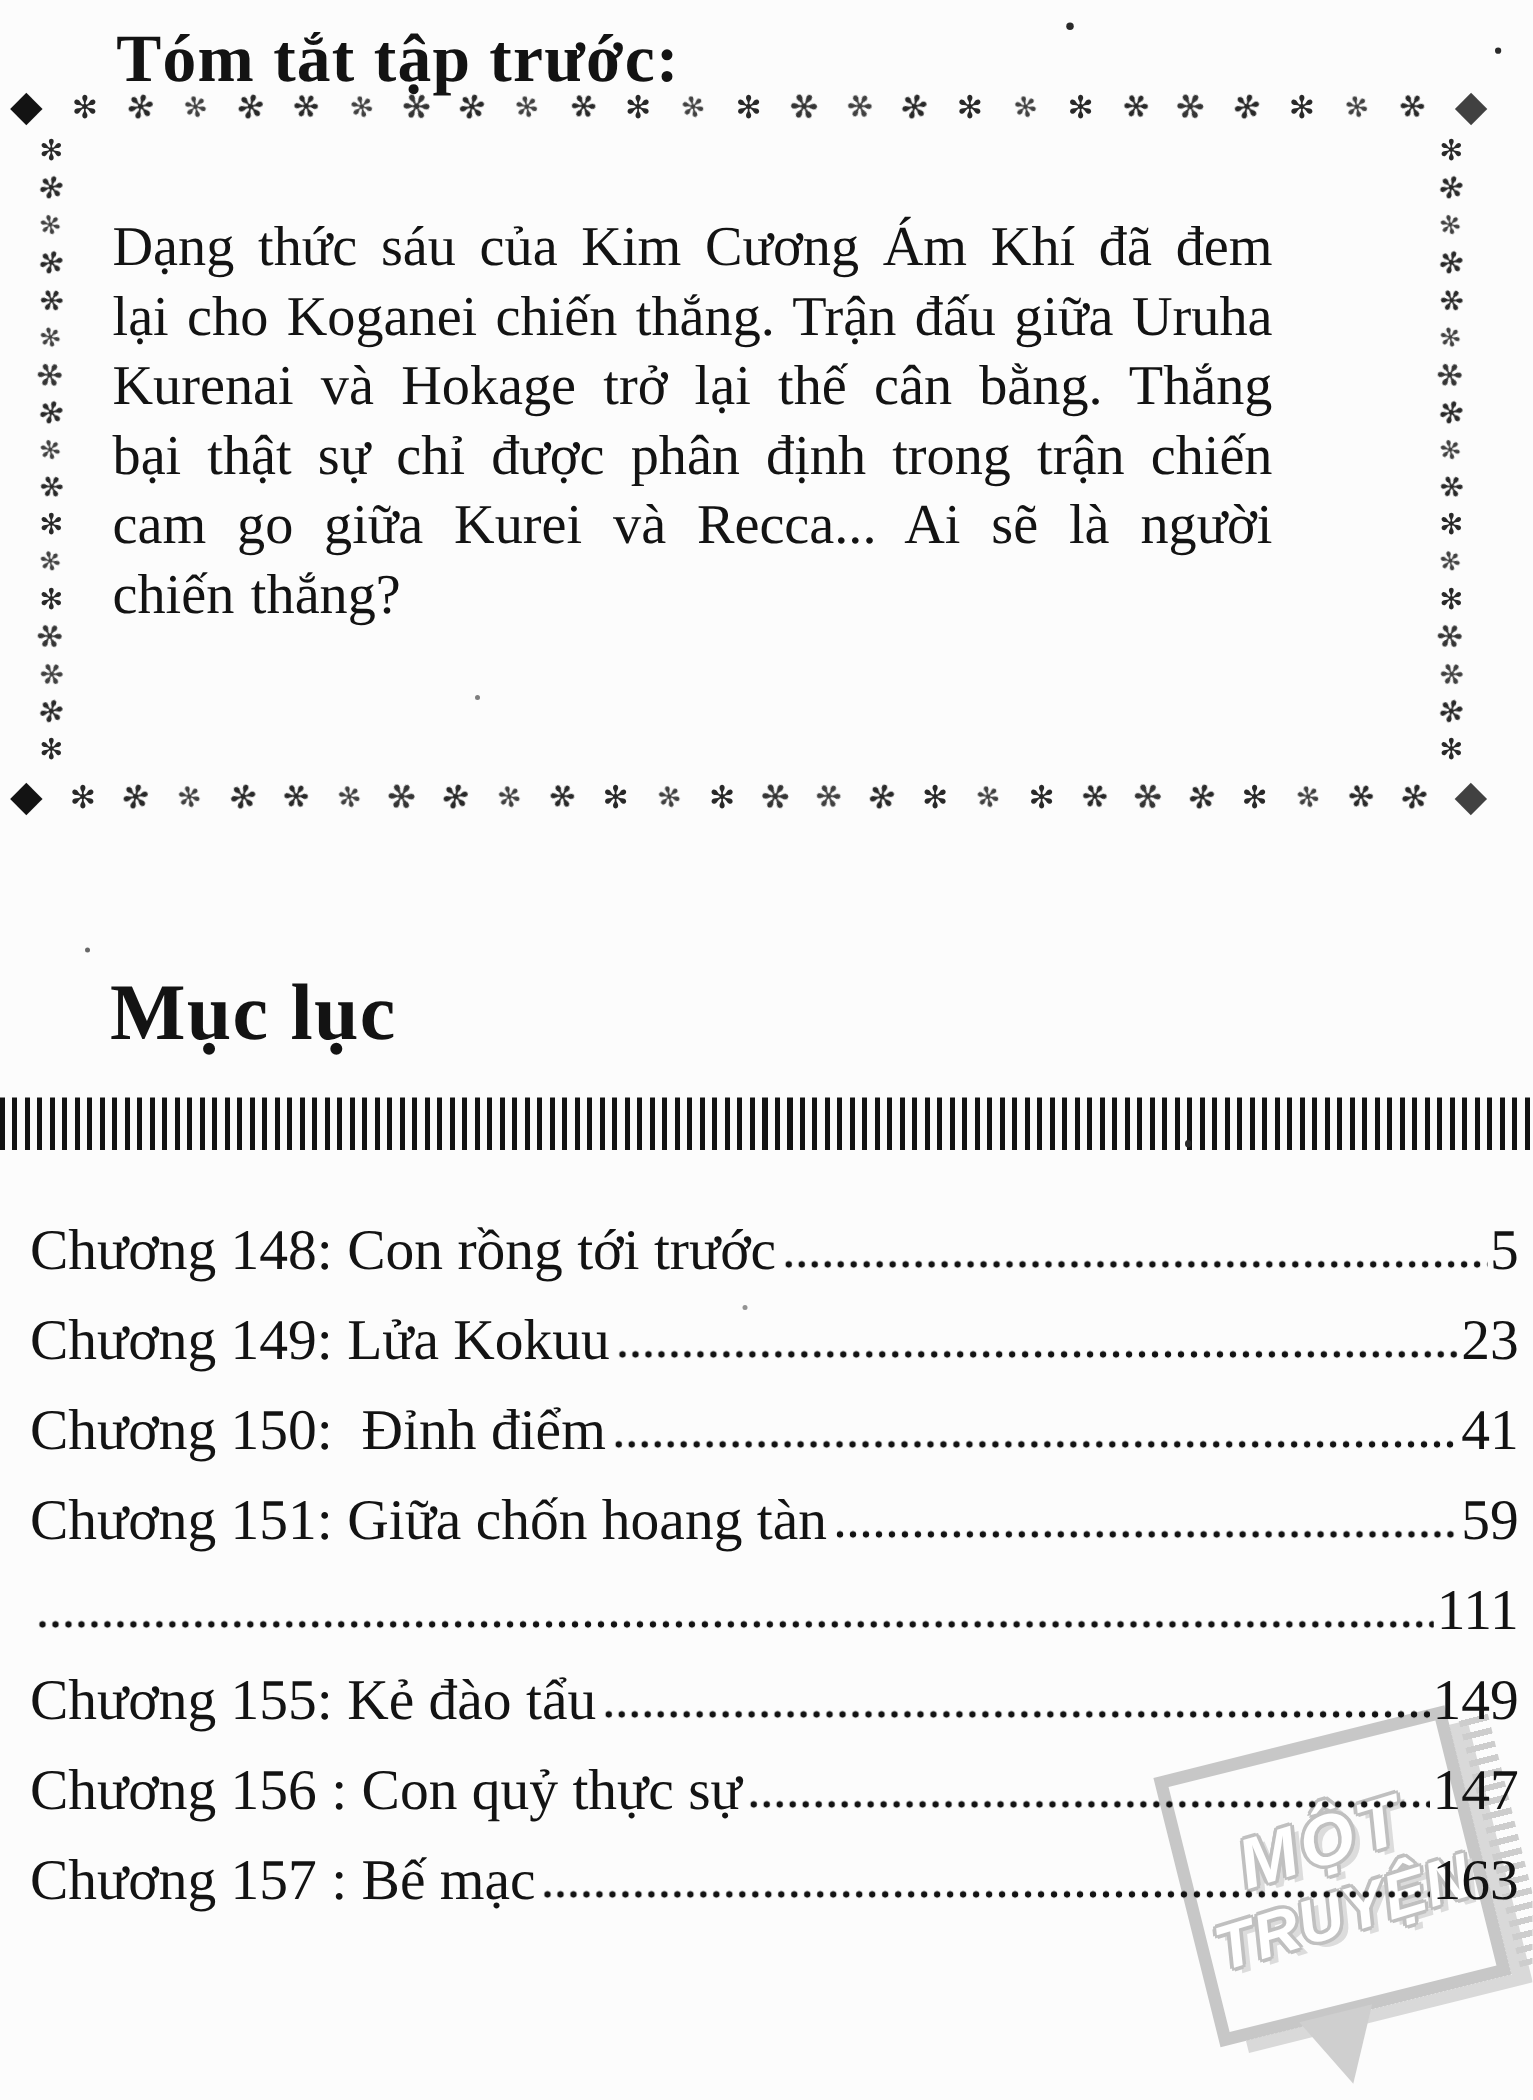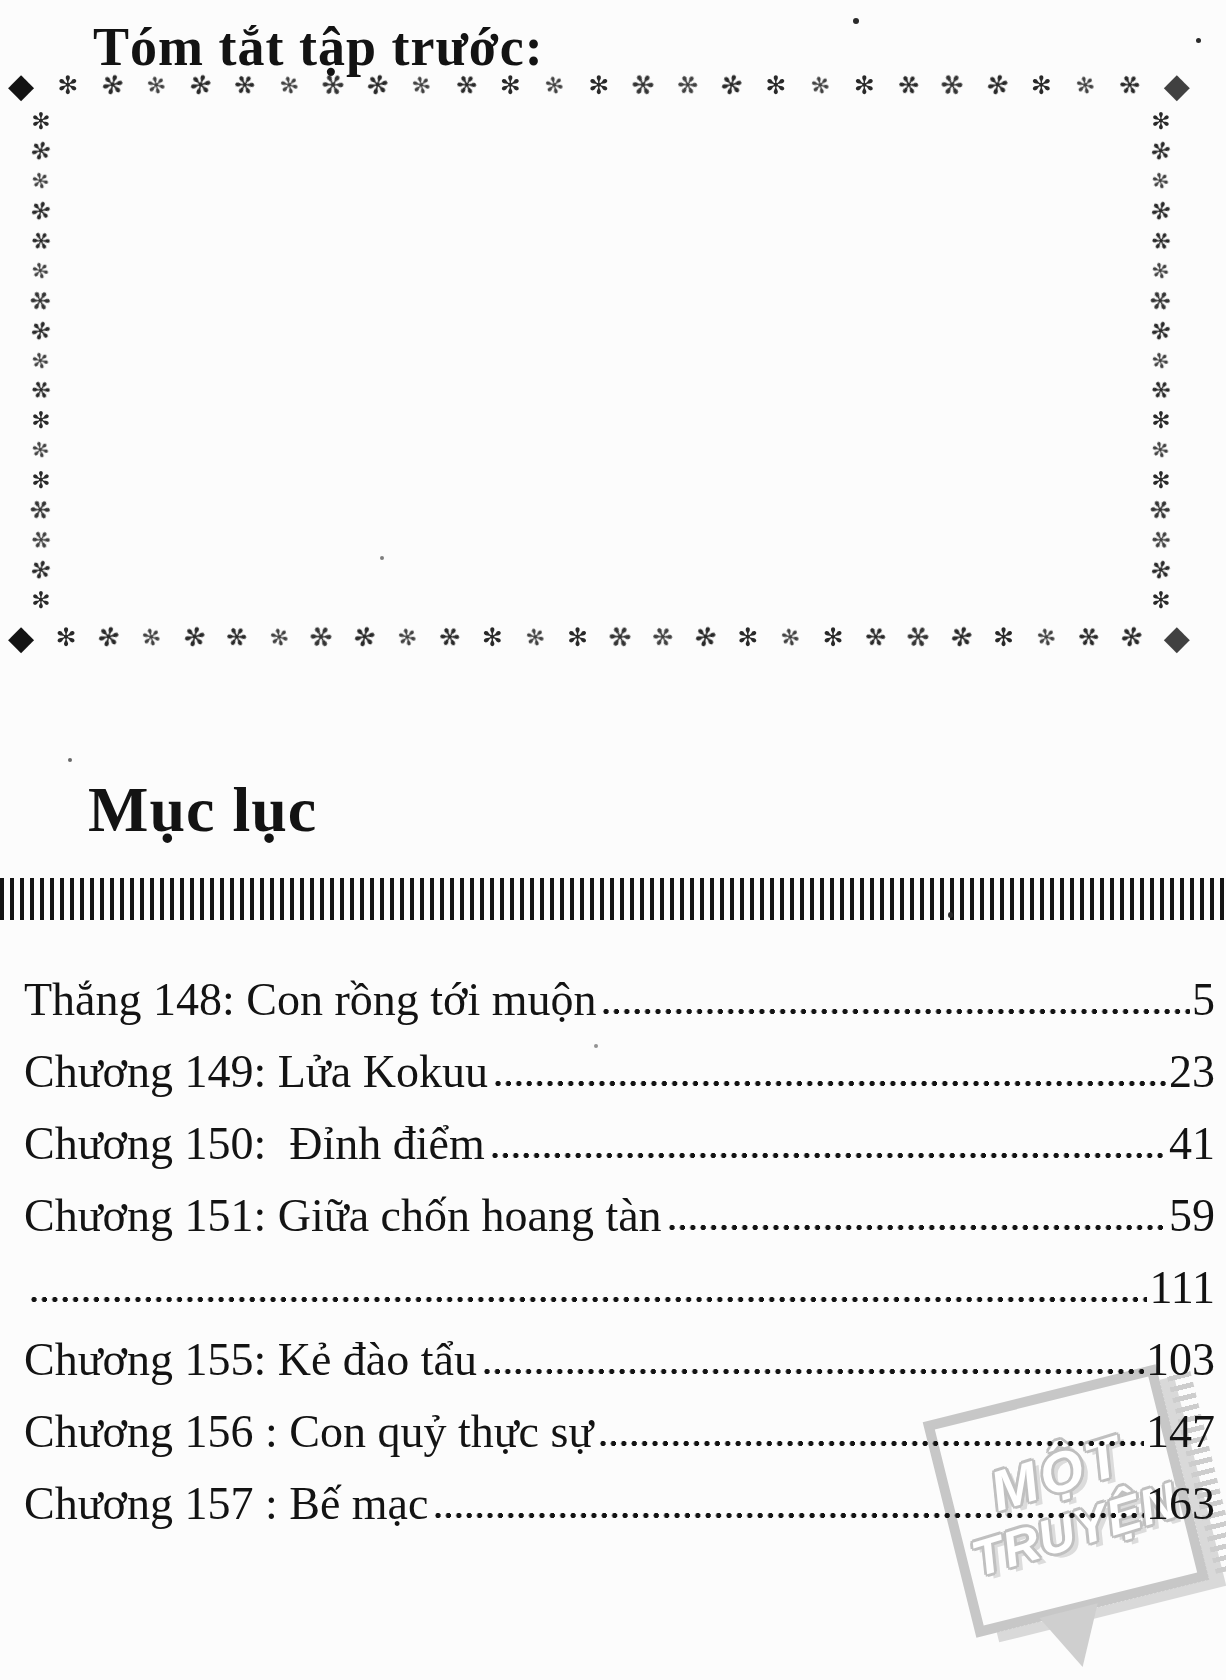--- a/index.html
+++ b/index.html
@@ -156,20 +156,21 @@
   </div>
 
   <div class="orn-col left">
     <span class="orn-run"><span class="orn">✻</span><span class="orn">✻</span><span class="orn">✻</span><span class="orn">✻</span><span class="orn">✻</span><span class="orn">✻</span><span class="orn">✻</span><span class="orn">✻</span><span class="orn">✻</span><span class="orn">✻</span><span class="orn">✻</span><span class="orn">✻</span><span class="orn">✻</span><span class="orn">✻</span><span class="orn">✻</span><span class="orn">✻</span><span class="orn">✻</span></span>
   </div>
 
   <div class="orn-col right">
     <span class="orn-run"><span class="orn">✻</span><span class="orn">✻</span><span class="orn">✻</span><span class="orn">✻</span><span class="orn">✻</span><span class="orn">✻</span><span class="orn">✻</span><span class="orn">✻</span><span class="orn">✻</span><span class="orn">✻</span><span class="orn">✻</span><span class="orn">✻</span><span class="orn">✻</span><span class="orn">✻</span><span class="orn">✻</span><span class="orn">✻</span><span class="orn">✻</span></span>
   </div>
 
+  <p class="summary-text">Dạng thức sáu của Kim Cương Ám Khí đã đem lại cho Koganei chiến thắng. Trận đấu giữa Uruha Kurenai và Hokage trở lại thế cân bằng. Thắng bại thật sự chỉ được phân định trong trận chiến cam go giữa Kurei và Recca... Ai sẽ là người chiến thắng?</p>
 
   <div class="orn-row bottom">
     <span class="orn corner">◆</span>
     <span class="orn-run"><span class="orn">✻</span><span class="orn">✻</span><span class="orn">✻</span><span class="orn">✻</span><span class="orn">✻</span><span class="orn">✻</span><span class="orn">✻</span><span class="orn">✻</span><span class="orn">✻</span><span class="orn">✻</span><span class="orn">✻</span><span class="orn">✻</span><span class="orn">✻</span><span class="orn">✻</span><span class="orn">✻</span><span class="orn">✻</span><span class="orn">✻</span><span class="orn">✻</span><span class="orn">✻</span><span class="orn">✻</span><span class="orn">✻</span><span class="orn">✻</span><span class="orn">✻</span><span class="orn">✻</span><span class="orn">✻</span><span class="orn">✻</span></span>
     <span class="orn corner">◆</span>
   </div>
 </div>
 
 <h2 class="toc-title">Mục lục</h2>
 
@@ -181,21 +182,21 @@
   <div class="wm-tail"></div>
   <div class="wm-text">
     <span class="wm-line1">MỘT</span>
     <span class="wm-line2">TRUYỆN</span>
   </div>
 </div>
 
 <div class="toc">
 
     <div class="toc-row">
-      <span class="toc-label">Thắng 148: Con rồng tới muộn</span>
+      <span class="toc-label">Chương 148: Con rồng tới trước</span>
       <span class="toc-leader"></span>
       <span class="toc-page">5</span>
     </div>
 
     <div class="toc-row">
       <span class="toc-label">Chương 149: Lửa Kokuu</span>
       <span class="toc-leader"></span>
       <span class="toc-page">23</span>
     </div>
 
@@ -214,21 +215,21 @@
 
 
     <div class="toc-row">
       <span class="toc-leader"></span>
       <span class="toc-page">111</span>
     </div>
 
     <div class="toc-row">
       <span class="toc-label">Chương 155: Kẻ đào tẩu</span>
       <span class="toc-leader"></span>
-      <span class="toc-page">103</span>
+      <span class="toc-page">149</span>
     </div>
 
     <div class="toc-row">
       <span class="toc-label">Chương 156 : Con quỷ thực sự</span>
       <span class="toc-leader"></span>
       <span class="toc-page">147</span>
     </div>
 
     <div class="toc-row">
       <span class="toc-label">Chương 157 : Bế mạc</span>

